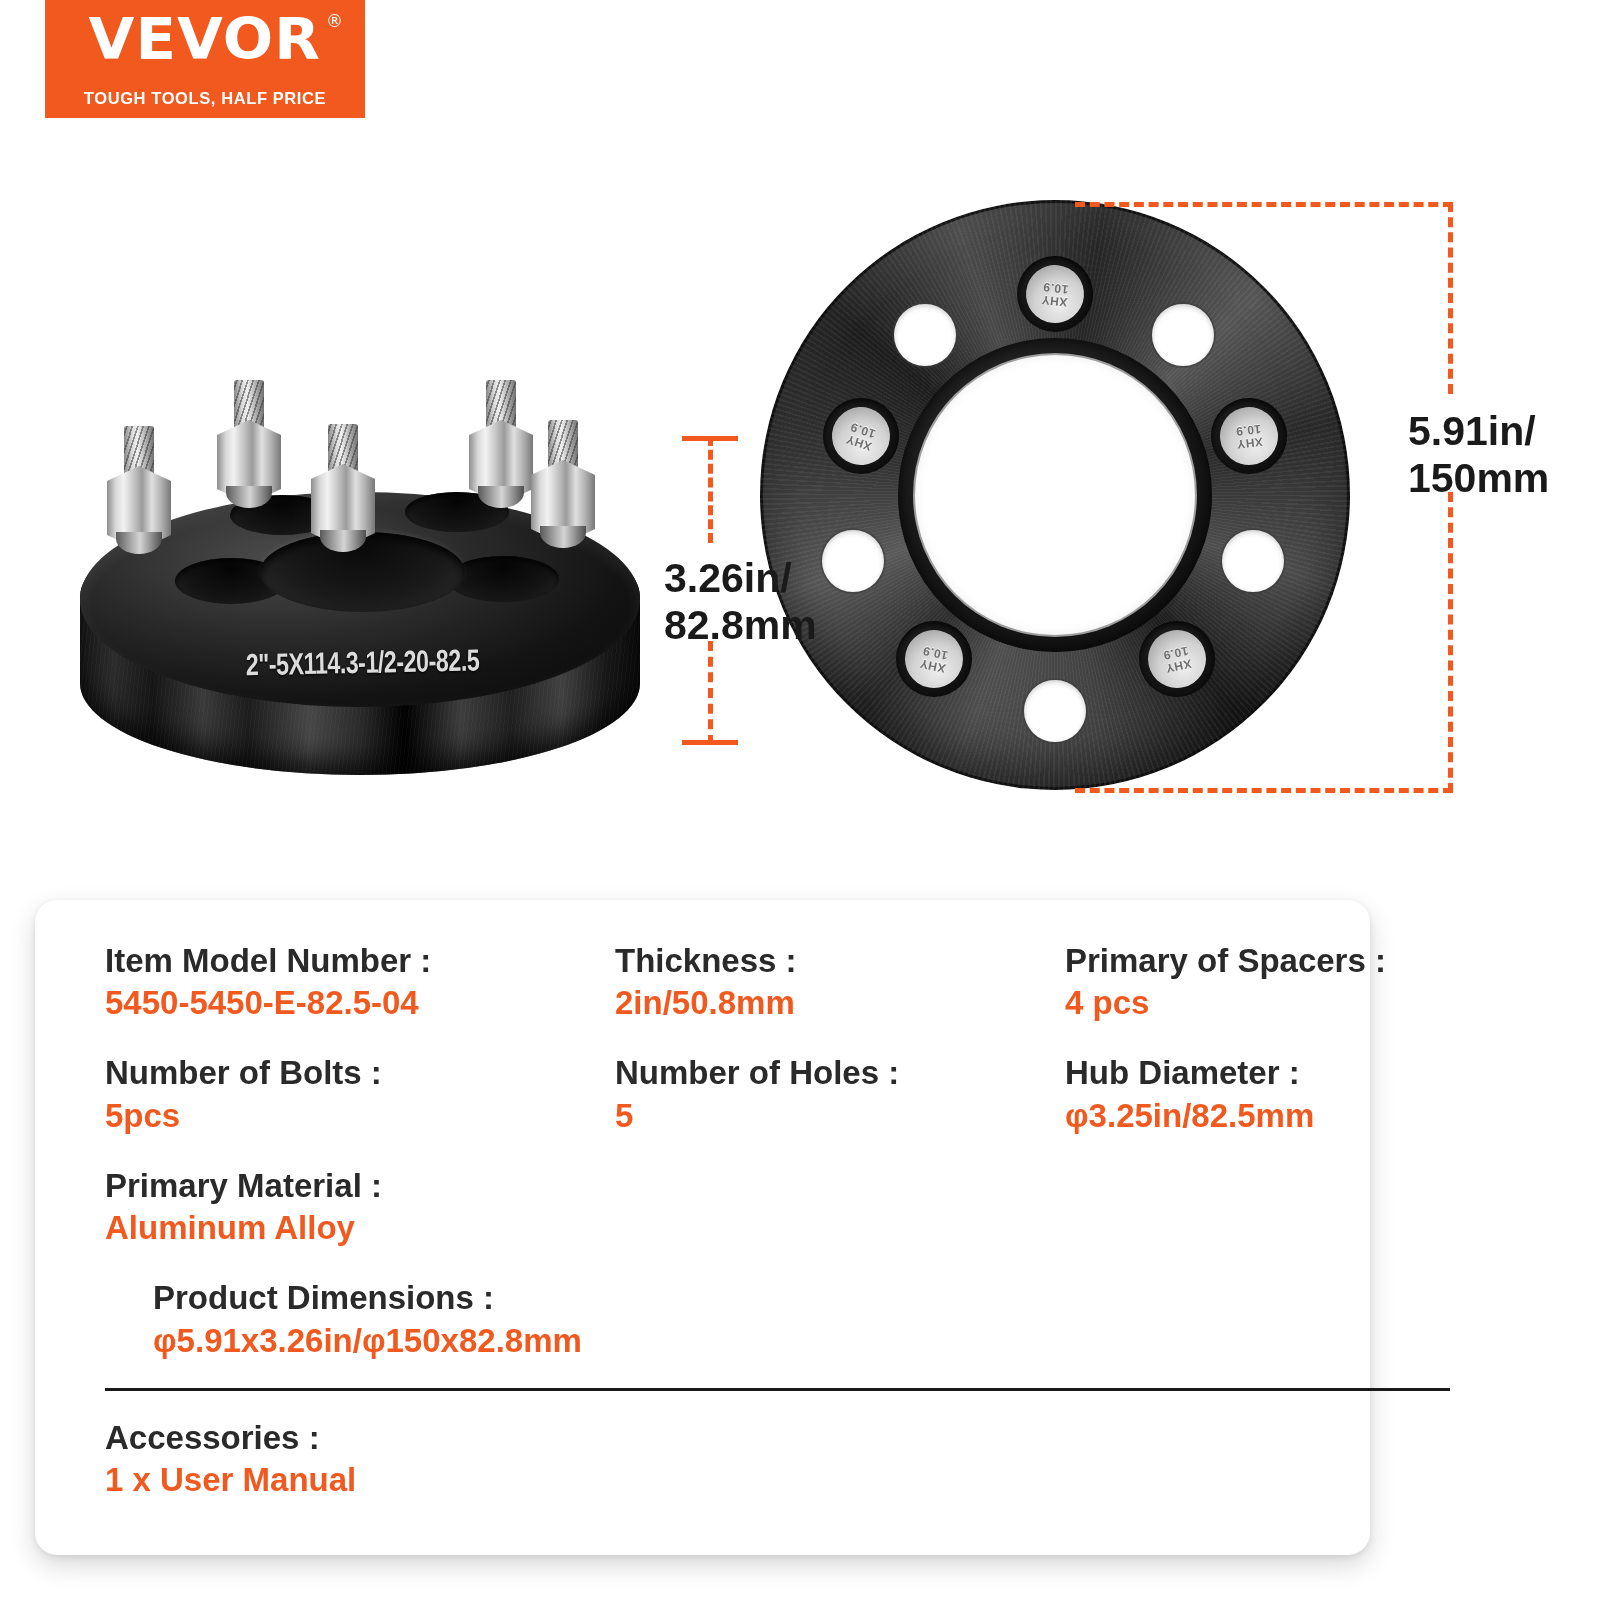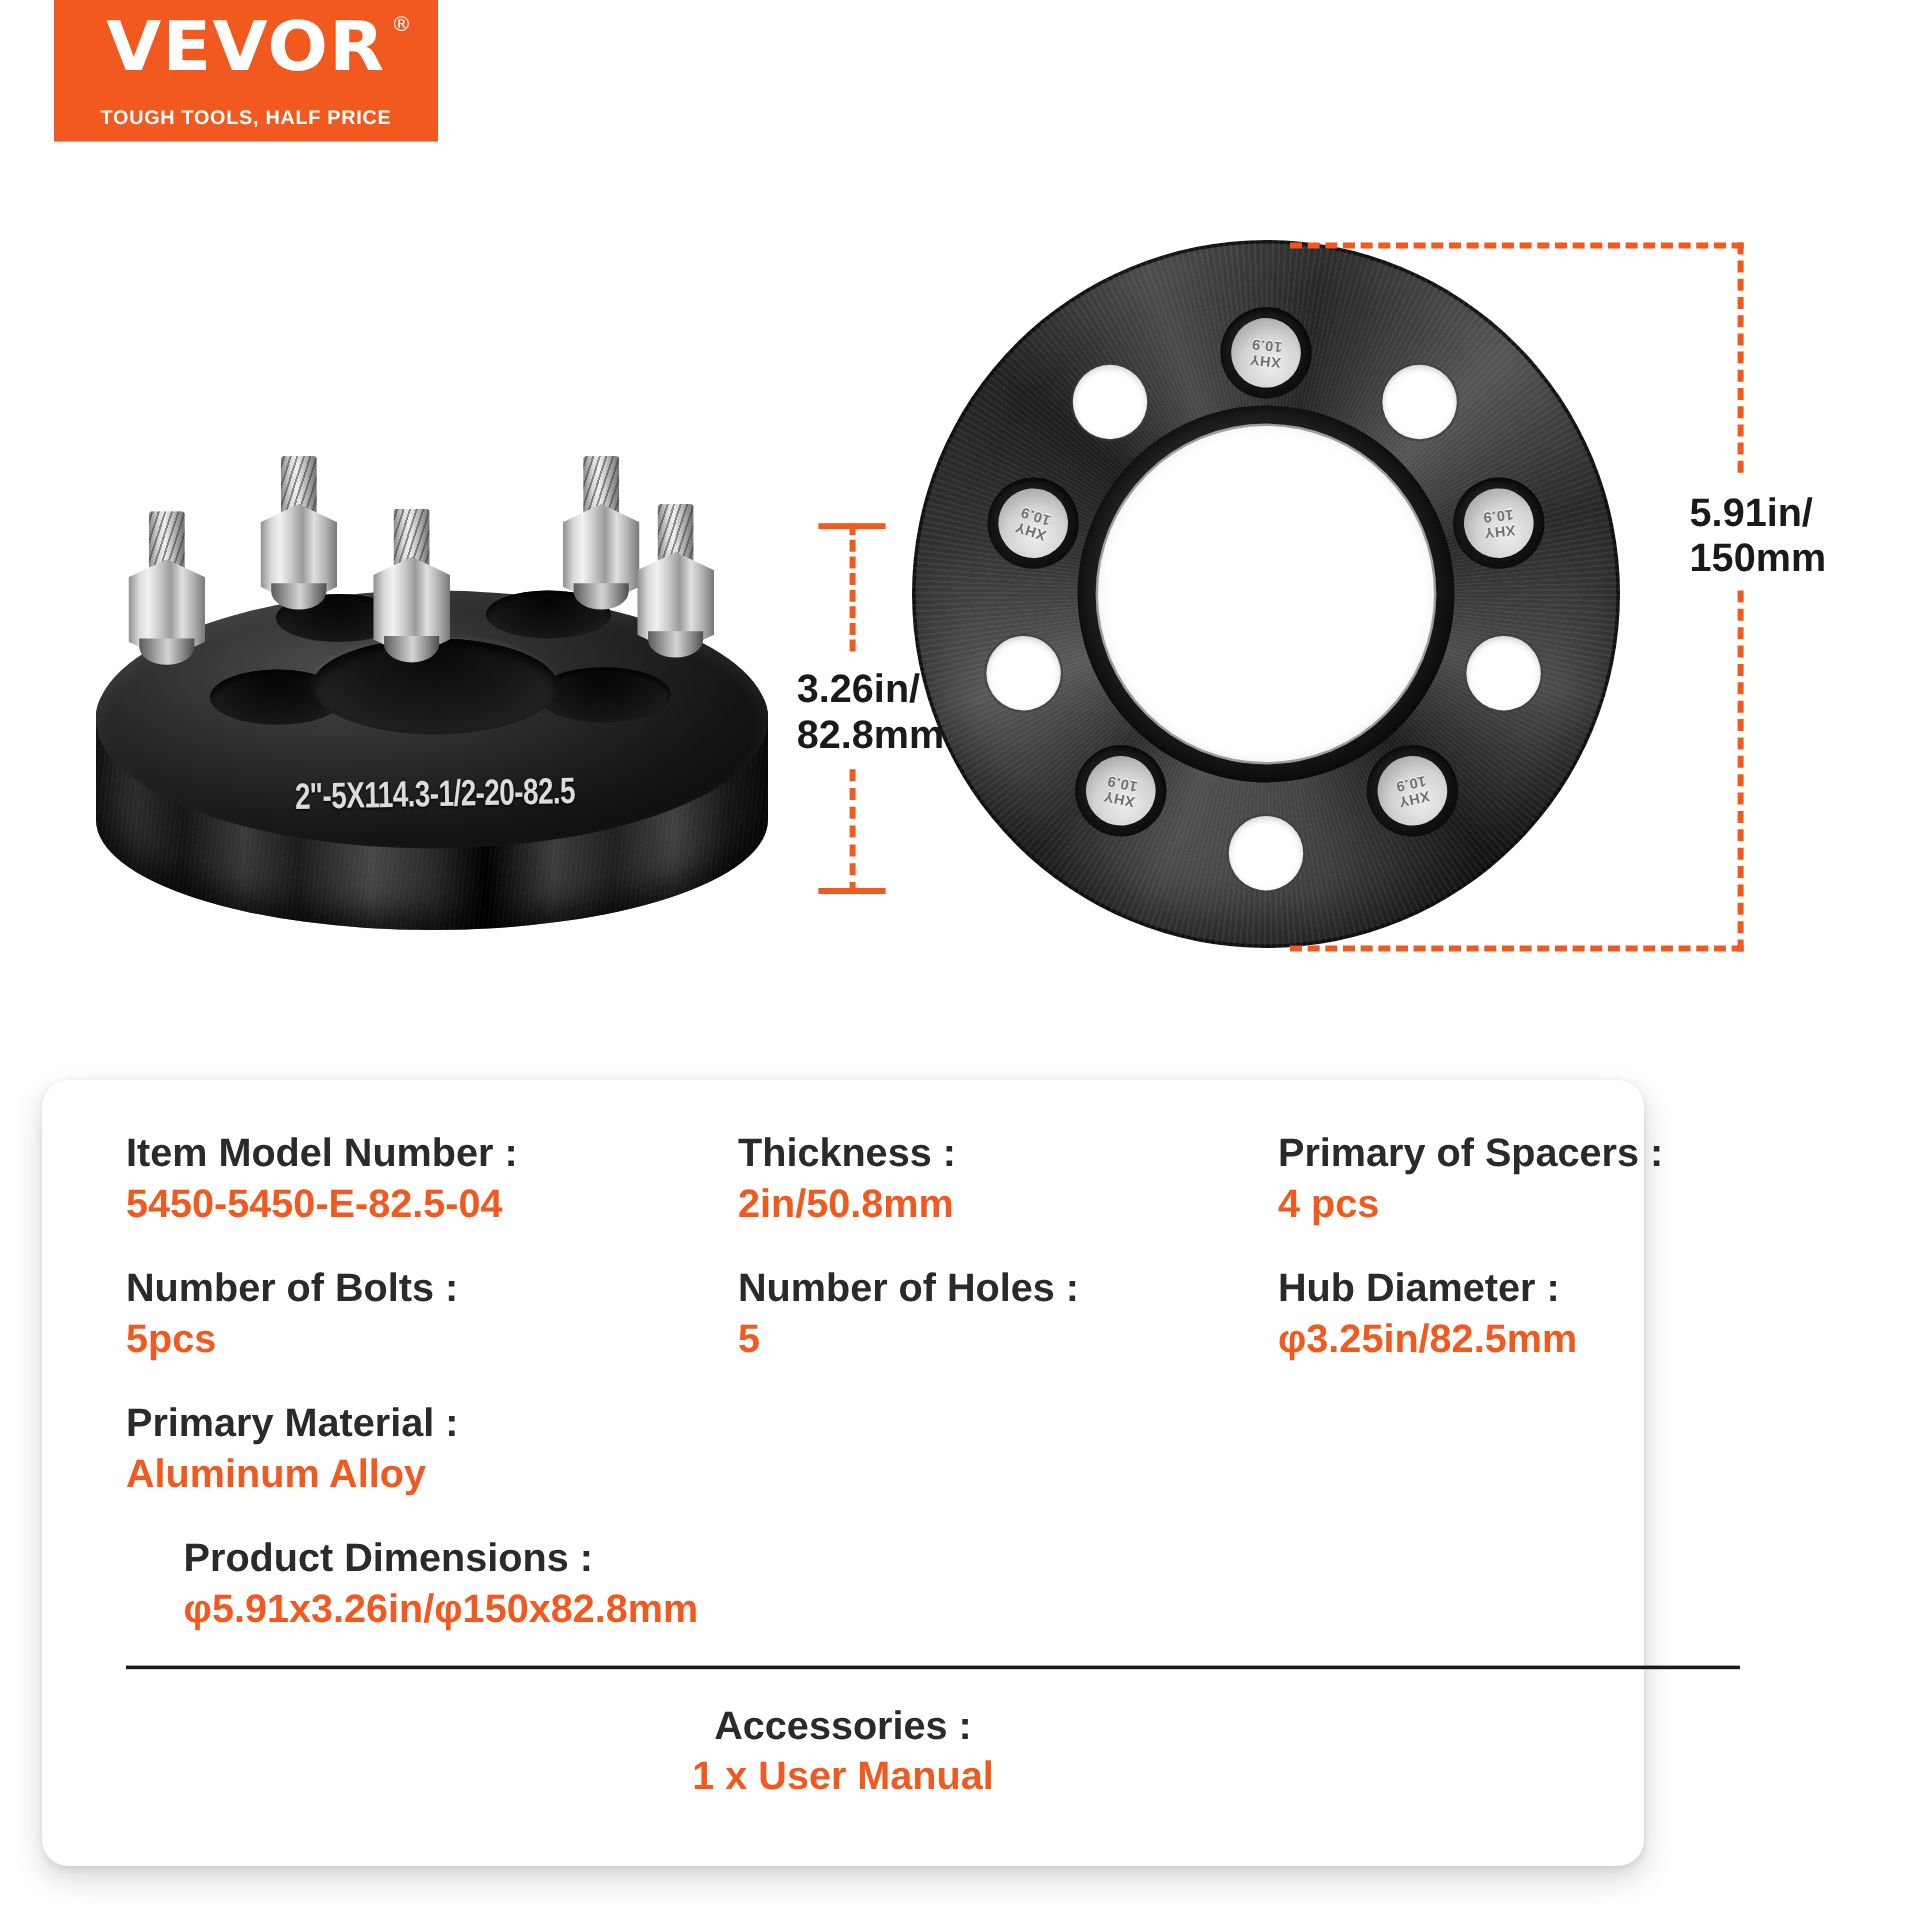--- a/index.html
+++ b/index.html
@@ -286,21 +286,21 @@
   }
   .dim-cap {
     position: absolute;
     height: 5px;
     background: #F1591F;
   }
   .dim-label {
     position: absolute;
     color: #1a1a1a;
     font-family: "Liberation Sans", sans-serif;
-    font-size: 33px;
+    font-size: 41px;
     font-weight: bold;
     line-height: 1.14;
     white-space: pre-line;
   }
 
   
   .spec-card {
     position: absolute;
     left: 35px;
     top: 900px;
@@ -334,21 +334,21 @@
     line-height: 1.28;
     white-space: nowrap;
   }
   .spec-wide { grid-column: 1 / span 3; margin-left: 48px; }
   .spec-divider {
     margin: 26px 0 0 0;
     height: 3px;
     background: #1a1a1a;
     width: 1345px;
   }
-  .spec-accessories { margin-top: 26px; text-align: center; }
+  .spec-accessories { margin-top: 26px; }
 </style>
 </head>
 <body>
 
 <div class="brand-banner">
   <div class="brand-wordmark">
     <span>VEVOR</span>
     <span class="brand-reg">®</span>
   </div>
   <div class="brand-tagline">TOUGH TOOLS, HALF PRICE</div>

